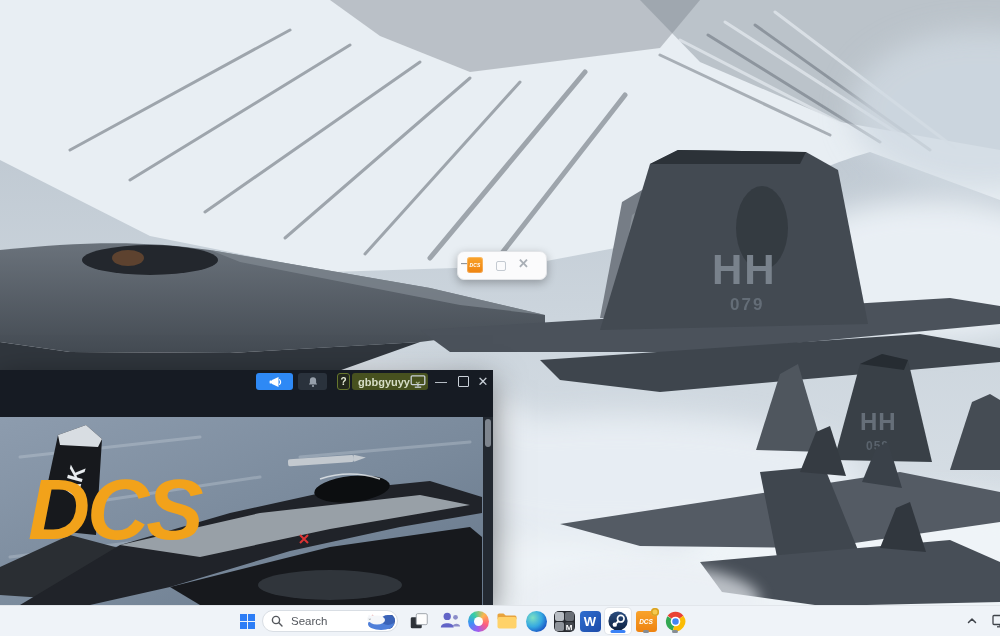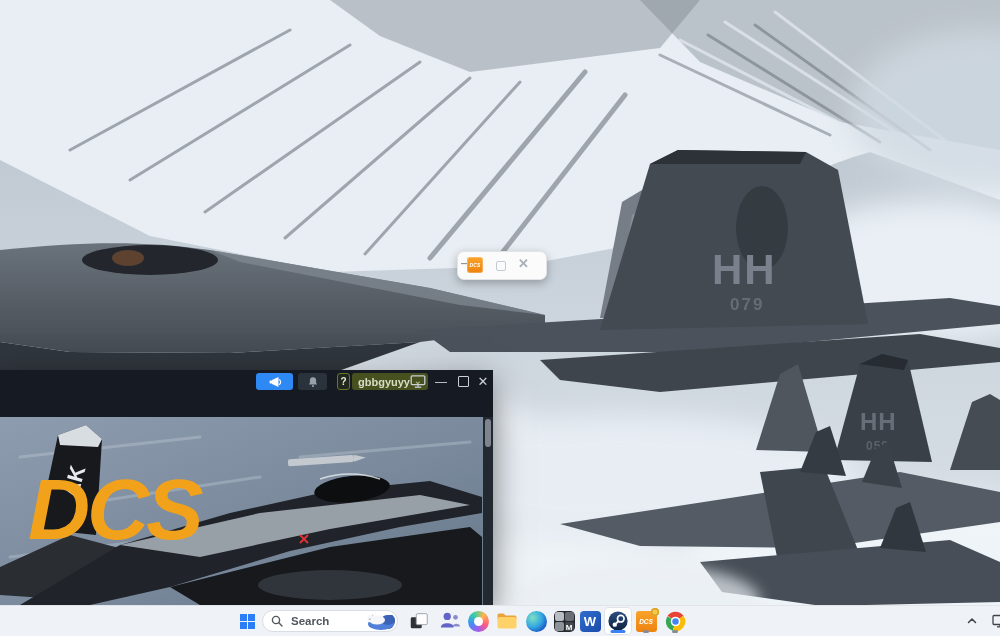--- a/index.html
+++ b/index.html
@@ -274,21 +274,21 @@
         <rect x="0" y="8" width="7" height="7" fill="#2d7df6"></rect>
         <rect x="8" y="8" width="7" height="7" fill="#2d7df6"></rect>
       </svg>
     </div>
 
     <div class="searchbox">
       <svg width="12" height="12" viewBox="0 0 12 12" style="margin-left:8px;">
         <circle cx="5" cy="5" r="3.6" fill="none" stroke="#54575c" stroke-width="1.4"></circle>
         <line x1="7.8" y1="7.8" x2="11" y2="11" stroke="#54575c" stroke-width="1.4" stroke-linecap="round"></line>
       </svg>
-      <input type="text" style="margin-left: 6px; font-weight: bold;" placeholder="Search">
+      <input type="text" style="margin-left: 6px;" placeholder="Search">
       <span class="search-thumb">
         <svg width="34" height="18" viewBox="0 0 34 18">
           <ellipse cx="30" cy="10" rx="8" ry="7" fill="#2e4f9b"></ellipse>
           <ellipse cx="20" cy="12" rx="13" ry="6" fill="#4f7fd9"></ellipse>
           <ellipse cx="27" cy="8" rx="7" ry="5" fill="#3a63b8"></ellipse>
           <ellipse cx="16" cy="8" rx="8" ry="4.5" fill="#f4f6f9"></ellipse>
           <circle cx="9.5" cy="7" r="3.2" fill="#f4f6f9"></circle>
           <path d="M7,4.6 l1,-2 1.4,1.4 Z" fill="#f4f6f9"></path>
           <path d="M10.4,4 l1.2,-1.8 1.2,1.6 Z" fill="#eec8c8"></path>
           <path d="M7.8,7 q1,.8 2,0" stroke="#7c828a" stroke-width="0.7" fill="none"></path>

